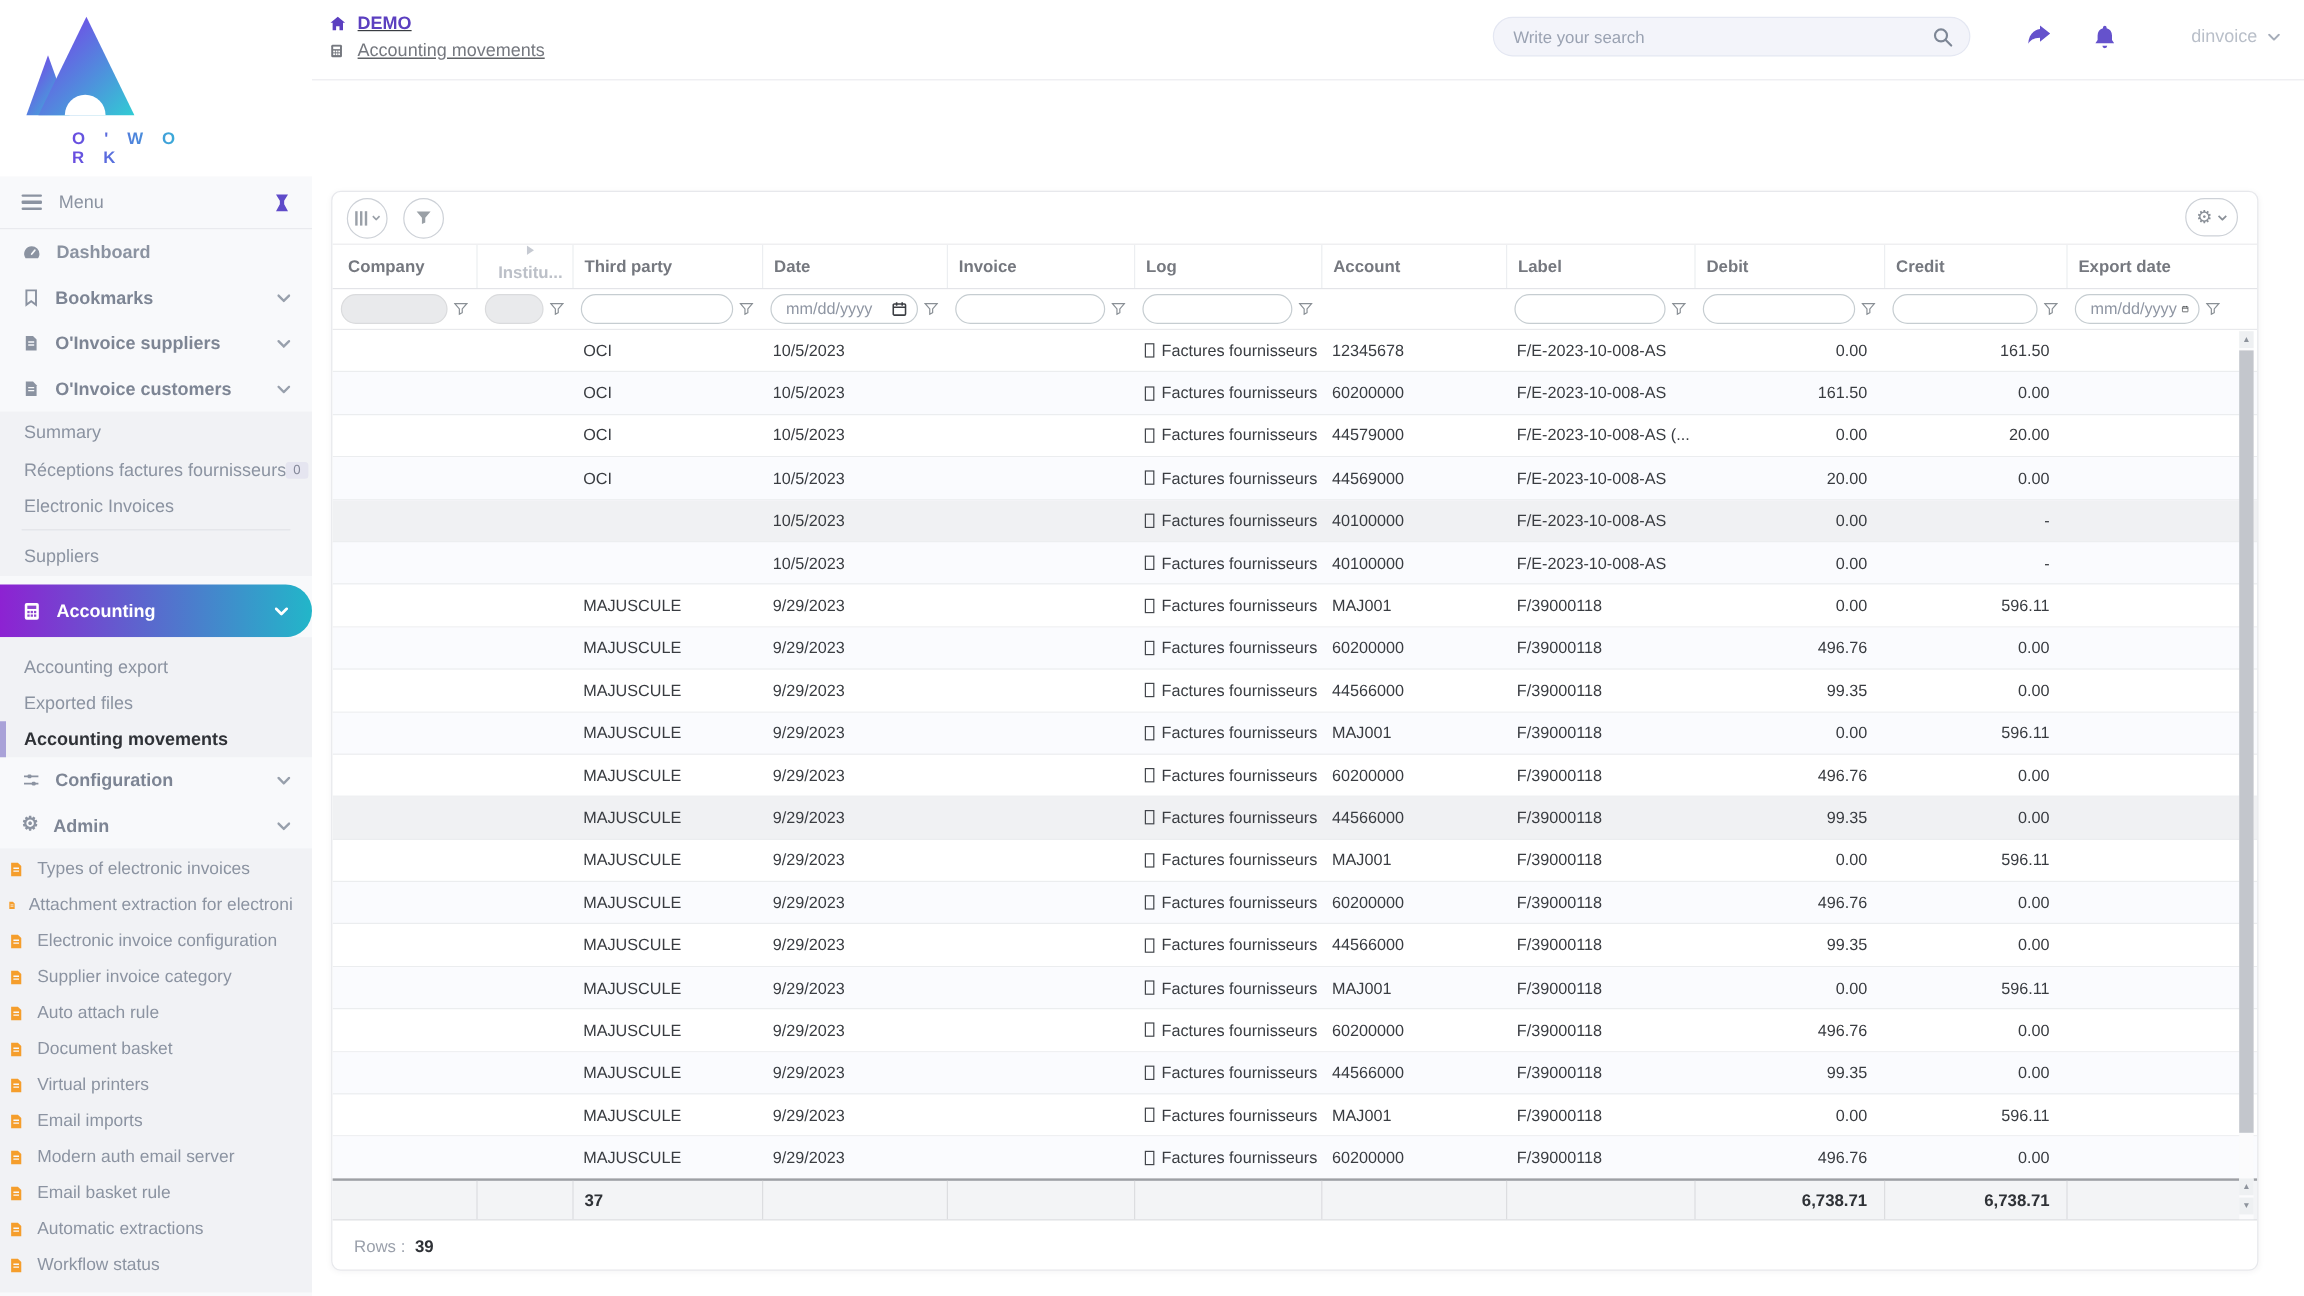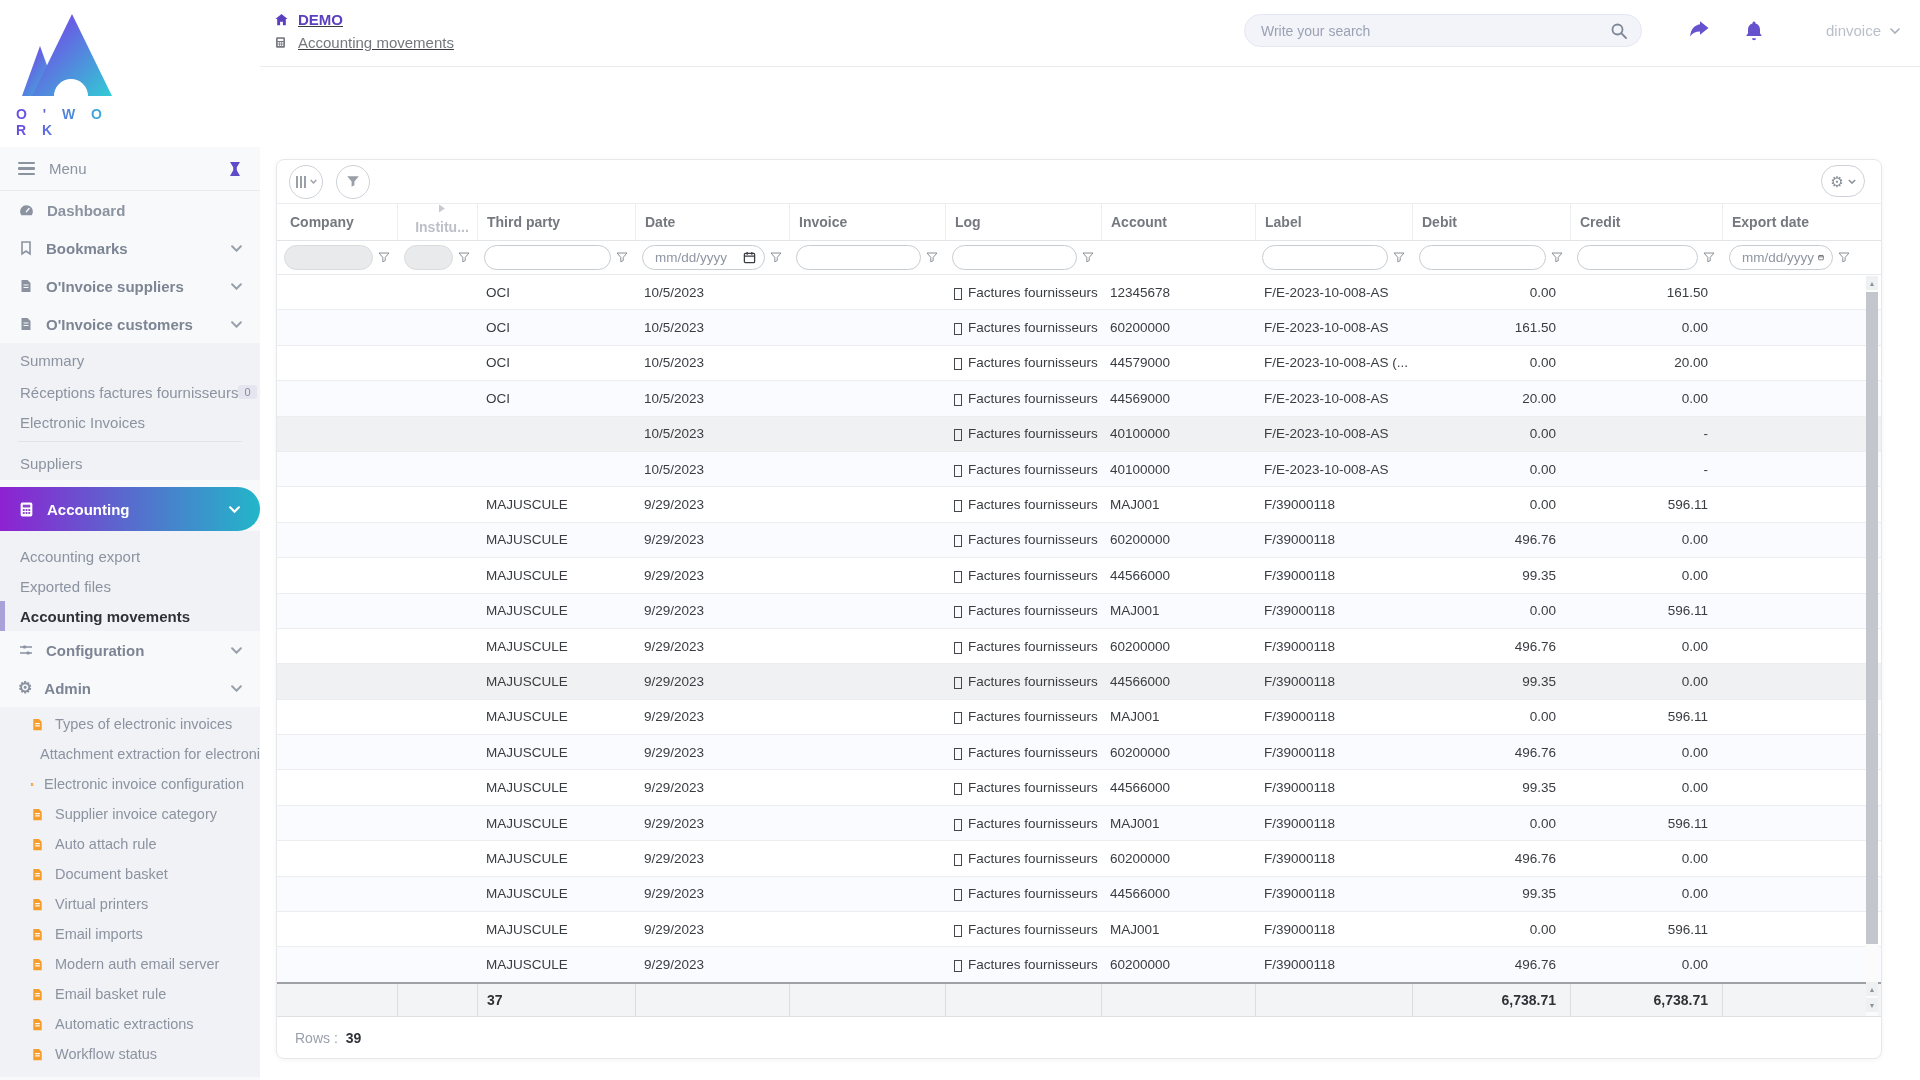--- a/index.html
+++ b/index.html
@@ -5,21 +5,21 @@
   * { box-sizing: border-box; margin: 0; padding: 0; }
   html,body { width:1920px; height:1080px; overflow:hidden; background:#fff;
     font-family:"Liberation Sans", sans-serif; color:#3a3d42; }
   .app { position:relative; width:1920px; height:1080px; }
 
   
   .sidebar { position:absolute; left:0; top:0; width:260px; }
   .logo-block { height:147px; background:#fff; padding:12px 0 0 16px; }
   .wordmark { margin-top:4px; font-size:14px; font-weight:700; letter-spacing:6px;
     color:#4a8fd4; background:linear-gradient(90deg,#6a4be0,#2ec5d6);
-    -webkit-background-clip:text; background-clip:text; -webkit-text-fill-color:transparent; width:110px; }
+    -webkit-background-clip:text; background-clip:text; -webkit-text-fill-color:transparent; width:110px;margin-left:44px; }
   .side-nav { background:#f8f9fb; padding-bottom:6px; }
   .menu-head { height:44px; display:flex; align-items:center; gap:14px; padding:0 18px;
     border-bottom:1px solid #e9eaee; color:#8b93a1; font-size:15px; }
   .burger { display:flex; flex-direction:column; gap:3px; }
   .burger i { display:block; width:17px; height:2.5px; background:#8b93a1; border-radius:1px; }
   .menu-head .pin { margin-left:auto; }
   .item { height:38px; display:flex; align-items:center; gap:12px; padding:0 18px;
     color:#8b93a1; font-size:15px; white-space:nowrap; cursor:pointer;font-weight:bold; }
   .item.bold { font-weight:700; color:#7d8594; }
   .chev { margin-left:auto; color:#98a0ac; flex:none; }
@@ -31,21 +31,21 @@
     border-radius:3px; padding:1px 6px; font-weight:400; }
   .sub-divider { border-top:1px solid #e2e3e8; margin:4px 18px; }
   .acct-bar { height:44px; margin-top:7px; background:linear-gradient(90deg,#8d22d2,#22b6c9);
     border-radius:0 24px 24px 0; display:flex; align-items:center; gap:12px; padding:0 20px 0 18px;
     color:#fff; font-weight:700; font-size:15px; cursor:pointer; }
   .acct-bar .chev { color:#fff; }
   .acct-sub { background:#f1f2f5; padding-top:10px; }
   .sub-item.active { font-weight:700; color:#2f3237; }
   .active-ind { position:absolute; left:0; top:-3px; width:5px; height:36px; background:#a9a2d8; }
   .admin-sub { background:#f1f2f5; padding:2px 0 8px; }
-  .admin-sub .sub-item { gap:10px; font-size:14.5px; padding-left:30px; }
+  .admin-sub .sub-item { gap:10px; font-size:14.5px; padding-left:6px; }
   .glyph-gear { font-size:16px; color:#8b93a1; line-height:1; }
 
   
   .topbar { position:absolute; left:260px; top:0; width:1660px; height:67px;
     border-bottom:1px solid #ebecef; background:#fff; }
   .titles { padding:11px 0 0 14px;text-decoration:underline; }
   .title-row { display:flex; gap:9px; align-items:center; color:#5b3fc0; font-weight:700; font-size:15px; }
   .crumb-row { display:flex; gap:11px; align-items:center; color:#75787f; font-size:15px; margin-top:6px; }
   .top-right { position:absolute; right:20px; top:14px; display:flex; align-items:center; }
   .search { position:relative; width:398px; height:33px; background:#f3f4fa; border:1px solid #e4e7f2;
@@ -90,21 +90,21 @@
     font-size:13.5px; padding:0 8px 0 12px; cursor:text; }
   .funnel { flex:none; display:flex; cursor:pointer; }
 
   .tbody { height:707px; overflow:hidden; }
   .trow { height:35.4px; align-items:center; border-bottom:1px solid #ebedef; font-size:13.5px; color:#393c41; cursor:pointer; }
   .tbody > div.trow:nth-of-type(even) { background:#fafbfe; }
   .trow[data-shaded="true"] { background:#f0f1f3 !important; }
   .td { padding-left:9px; overflow:hidden; white-space:nowrap; }
   .td.first { padding-left:13px; }
   .td.num { text-align:right; padding-right:14px; }
-  .td.log { display:flex; align-items:flex-end; gap:6px; }
+  .td.log { display:flex; align-items:center; gap:6px; }
   .tofu { flex:none; width:8px; height:12px; border:1px solid #43464c; }
 
   .tsummary { height:35px; align-items:center; background:#f3f4f6; border-top:2px solid #9da0a5;
     border-bottom:1px solid #dfe0e3; font-weight:700; color:#2f3237; font-size:14px; }
   .ts { height:100%; display:flex; align-items:center; border-left:1px solid #dcdde0; padding-left:9px; }
   .ts:first-child { border-left:none; }
   .ts.num { justify-content:flex-end; padding-right:14px;padding-left:20px; }
 
   .tfoot { height:41px; display:flex; align-items:center; padding-left:18px; gap:8px;
     font-size:14px; color:#9aa0ab; }

